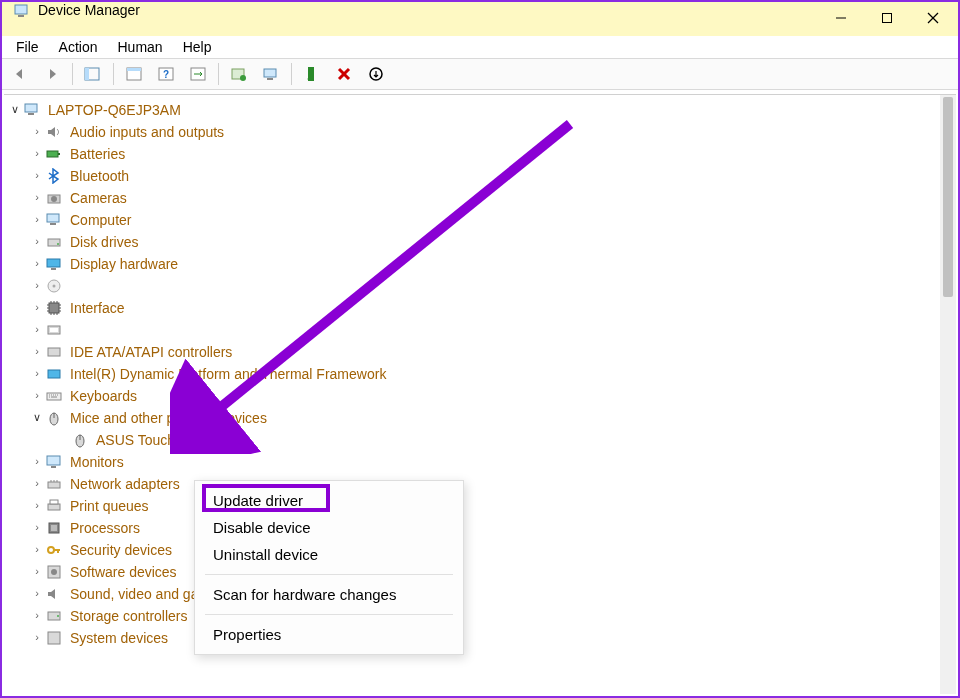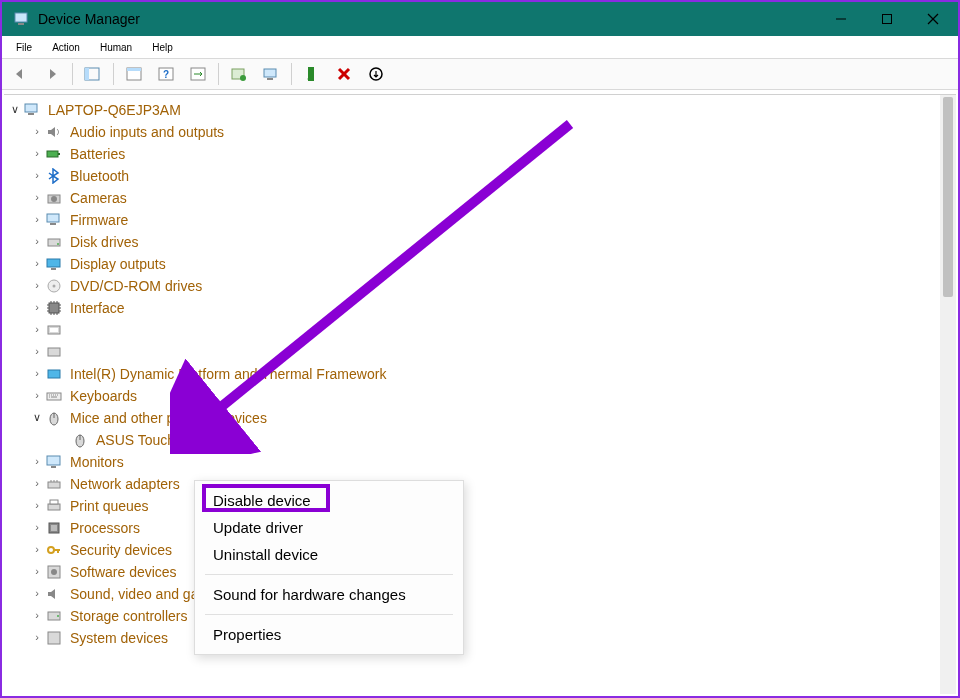--- a/index.html
+++ b/index.html
@@ -9,42 +9,42 @@
   background: #fff;
   width: 960px;
   height: 698px;
   overflow: hidden;
   border: 2px solid #8a2be2;
   position: relative;
 }
 .titlebar {
   height: 34px;
   display: flex;
-  align-items: center;
+  align-items: flex-start;
   padding: 0 2px 0 10px;
-  background: #0f766e;
+  background: #fef9c3;
 }
 .titlebar .appicon {
   width: 18px; height: 18px;
   margin-right: 8px;
   display: inline-flex; align-items: center; justify-content: center;
 }
 .titlebar .title { font-size: 14px; color: #000; }
 .titlebar .spacer { flex: 1; }
 .winbtn {
   width: 46px; height: 32px;
   display: flex; align-items: center; justify-content: center;
   color: #000;
 }
 .winbtn svg { display: block; }
 .menubar {
   height: 22px;
   display: flex; align-items: center;
   padding: 0 4px;
-  font-size: 10px;
+  font-size: 14px;
   background: #fff;
 }
 .menubar .menuitem { padding: 1px 10px; cursor: default; }
 .toolbar {
   height: 32px;
   display: flex; align-items: center;
   padding: 2px 4px;
   gap: 4px;
   border-top: 1px solid #d9d9d9;
   border-bottom: 1px solid #d9d9d9;
@@ -300,51 +300,50 @@
         <span class="label">Cameras</span>
       </div>
     <div class="node indent1">
         <span class="chev">›</span>
         <span class="icn">
           <svg width="16" height="16">
             <rect x="1" y="2" width="12" height="8" fill="#cfe8fb" stroke="#5a8bb0"></rect>
             <rect x="4" y="11" width="6" height="2" fill="#888"></rect>
           </svg>
         </span>
-        <span class="label">Firmware</span>
+        <span class="label">Computer</span>
       </div>
     <div class="node indent1">
         <span class="chev">›</span>
         <span class="icn">
           <svg width="16" height="16">
             <rect x="2" y="5" width="12" height="7" fill="#d9d9d9" stroke="#888"></rect>
             <circle cx="12" cy="10" r="1" fill="#4caf50"></circle>
           </svg>
         </span>
         <span class="label">Disk drives</span>
       </div>
     <div class="node indent1">
         <span class="chev">›</span>
         <span class="icn">
           <svg width="16" height="16">
             <rect x="1" y="3" width="13" height="8" fill="#4fb6e8" stroke="#2a7aaa"></rect>
             <rect x="5" y="12" width="5" height="2" fill="#888"></rect>
           </svg>
         </span>
-        <span class="label">Display outputs</span>
+        <span class="label">Display hardware</span>
       </div>
     <div class="node indent1">
         <span class="chev">›</span>
         <span class="icn">
           <svg width="16" height="16">
             <circle cx="8" cy="8" r="6" fill="#eee" stroke="#aaa"></circle>
             <circle cx="8" cy="8" r="1.5" fill="#aaa"></circle>
           </svg>
         </span>
-        <span class="label">DVD/CD-ROM drives</span>
       </div>
     <div class="node indent1">
         <span class="chev">›</span>
         <span class="icn">
           <svg width="16" height="16">
             <rect x="3" y="3" width="10" height="10" fill="#888" stroke="#555"></rect>
             <path d="M1 5h2M1 8h2M1 11h2M13 5h2M13 8h2M13 11h2M5 1v2M8 1v2M11 1v2M5 13v2M8 13v2M11 13v2" stroke="#555"></path>
           </svg>
         </span>
         <span class="label">Interface</span>
@@ -358,20 +357,21 @@
           </svg>
         </span>
       </div>
     <div class="node indent1">
         <span class="chev">›</span>
         <span class="icn">
           <svg width="16" height="16">
             <rect x="2" y="4" width="12" height="8" fill="#d9d9d9" stroke="#888"></rect>
           </svg>
         </span>
+        <span class="label">IDE ATA/ATAPI controllers</span>
       </div>
     <div class="node indent1">
         <span class="chev">›</span>
         <span class="icn">
           <svg width="16" height="16">
             <rect x="2" y="4" width="12" height="8" fill="#4fb6e8" stroke="#2a7aaa"></rect>
           </svg>
         </span>
         <span class="label">Intel(R) Dynamic Platform and Thermal Framework</span>
       </div>
@@ -495,25 +495,25 @@
           </svg>
         </span>
         <span class="label">System devices</span>
       </div>
 
   </div>
   <div class="scrollbar"></div>
 </div>
 
 <div class="context-menu">
+  <div class="citem">Update driver</div>
   <div class="citem">Disable device</div>
-  <div class="citem">Update driver</div>
   <div class="citem">Uninstall device</div>
   <div class="csep"></div>
-  <div class="citem">Sound for hardware changes</div>
+  <div class="citem">Scan for hardware changes</div>
   <div class="csep"></div>
   <div class="citem bold">Properties</div>
 </div>
 
 <div class="hilite"></div>
 
 <svg class="arrow" width="420" height="340">
   <defs>
     <marker id="ah" markerWidth="12" markerHeight="12" refX="3" refY="6" orient="auto">
       <path d="M0,0 L12,6 L0,12 Z" fill="#8a00d4"></path>

